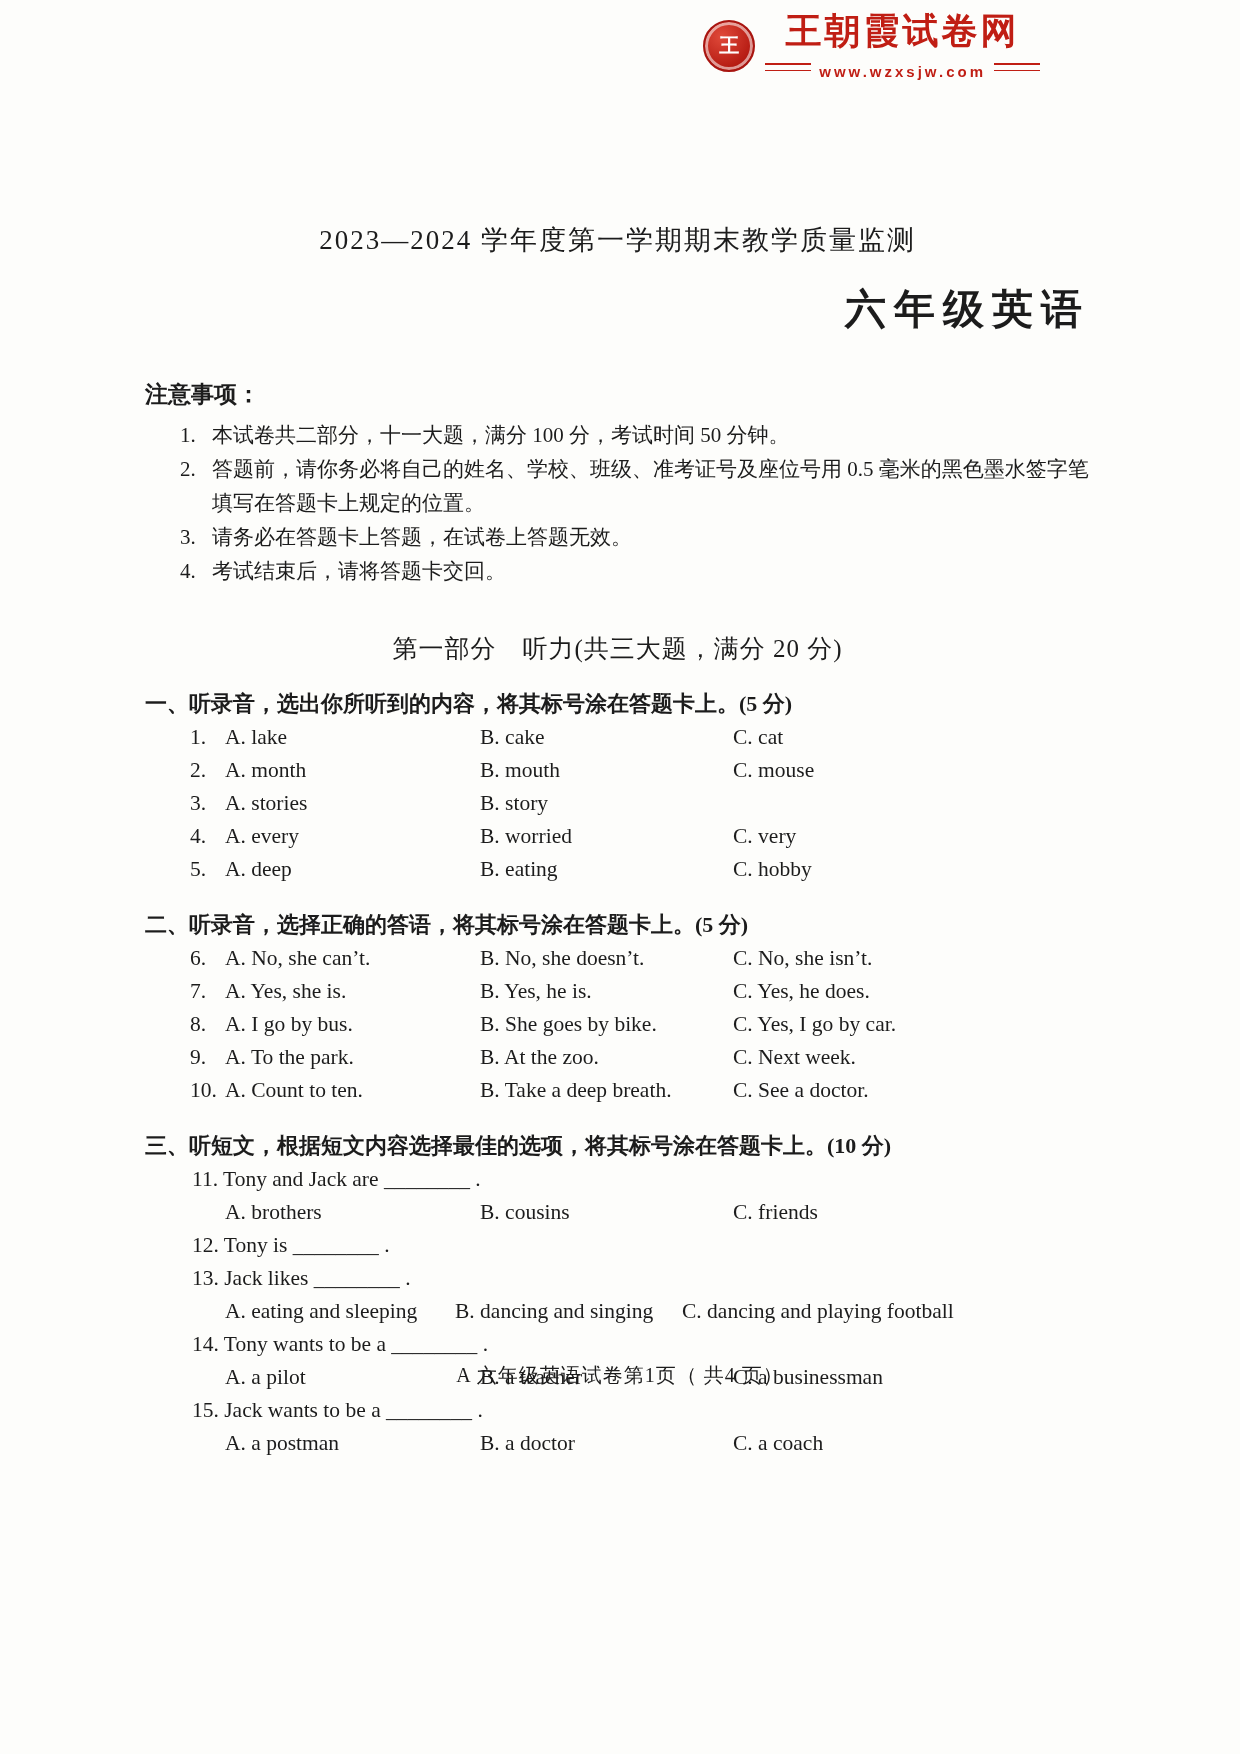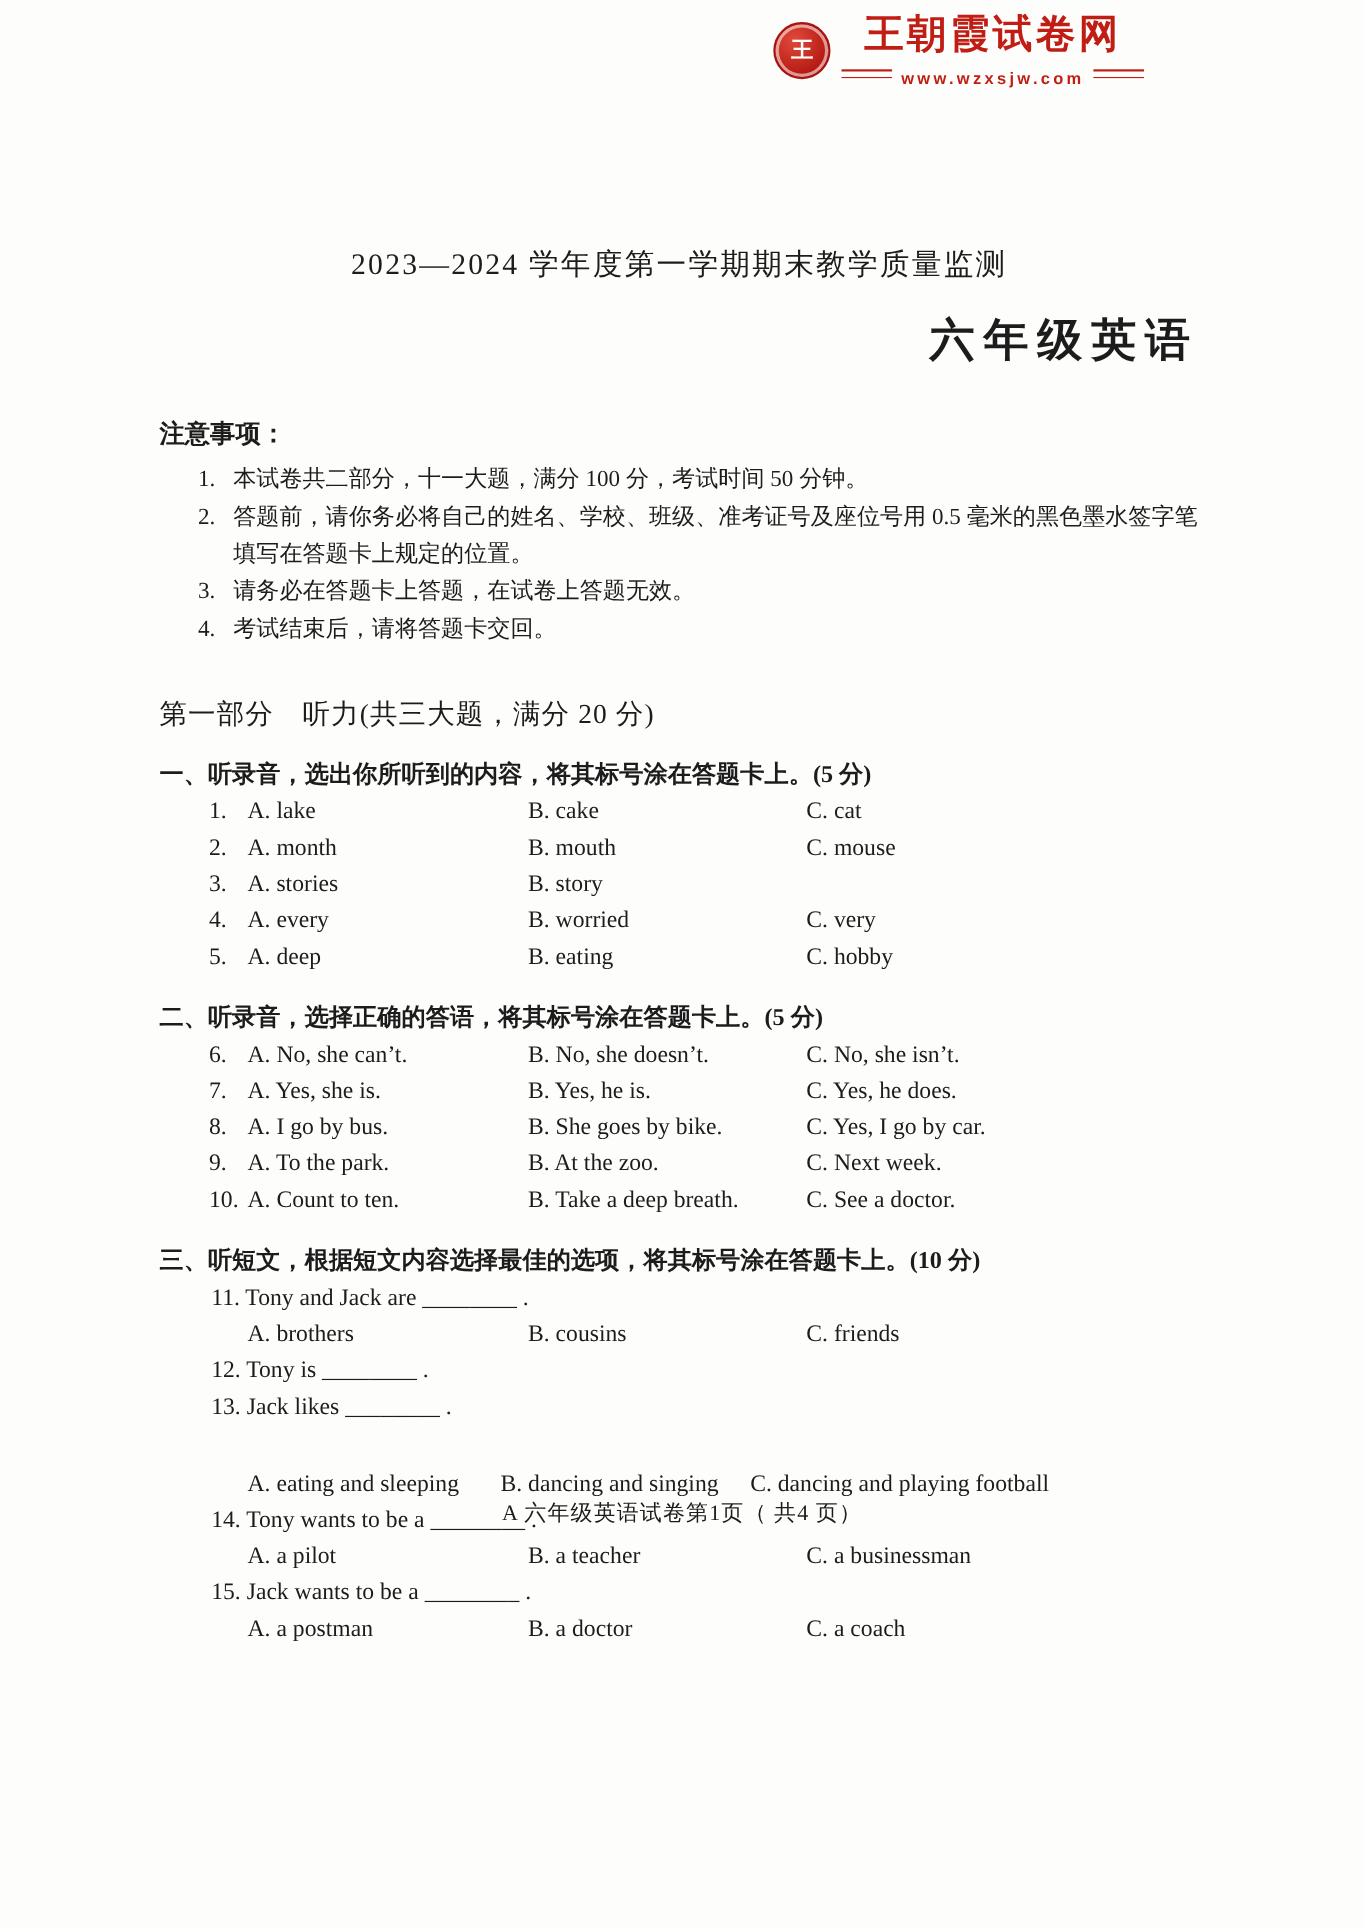--- a/index.html
+++ b/index.html
@@ -54,37 +54,37 @@
     margin-top:24px;
   }
 
   .notice-heading { margin-top:42px; font-size:23px; font-weight:bold; }
   .notices { margin-top:8px; margin-left:35px; }
   .notice-item { display:flex; font-size:21px; line-height:34px; }
   .notice-num { flex:0 0 32px; }
   .notice-text { flex:1; }
 
   .part-title {
-    text-align:left; margin-top:44px; font-size:25px; letter-spacing:1px;
+    text-align:center; margin-top:44px; font-size:25px; letter-spacing:1px;
   }
 
   .sec-heading { margin-top:22px; font-size:22px; font-weight:bold; line-height:34px; }
 
   .qrow {
     display:grid; grid-template-columns:35px 255px 253px auto;
     margin-left:45px; font-size:21.5px; line-height:33px;
   }
   .qopt { white-space:nowrap; }
 
   .q3stem { margin-left:47px; font-size:21.5px; line-height:33px; }
   .q3opts {
     display:grid; grid-template-columns:255px 253px auto;
     margin-left:80px; font-size:21.5px; line-height:33px;
   }
-  .q3opts.tight { grid-template-columns:230px 227px auto; margin-left:80px;margin-top:37px; }
+  .q3opts.tight { grid-template-columns:230px 227px auto; margin-left:80px; }
 
   .footer {
     position:absolute; top:1362px; left:0; width:100%;
     text-align:center; font-size:20px; letter-spacing:1px;
   }
 </style>
 </head>
 <body>
 
 <div class="page">

